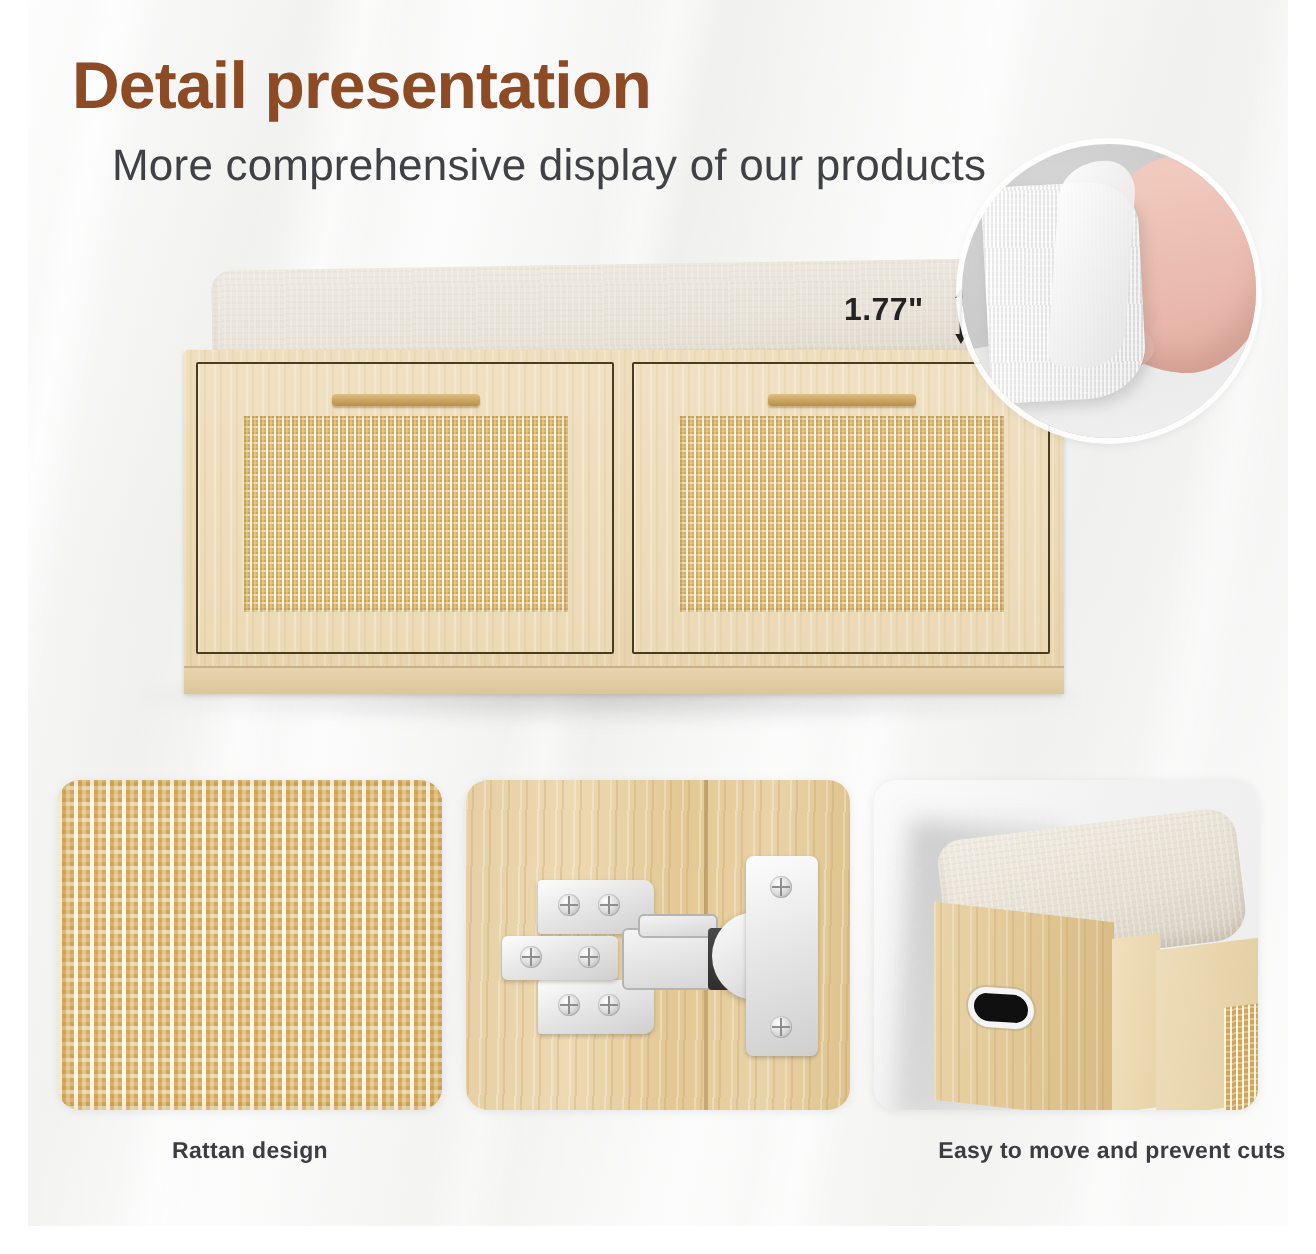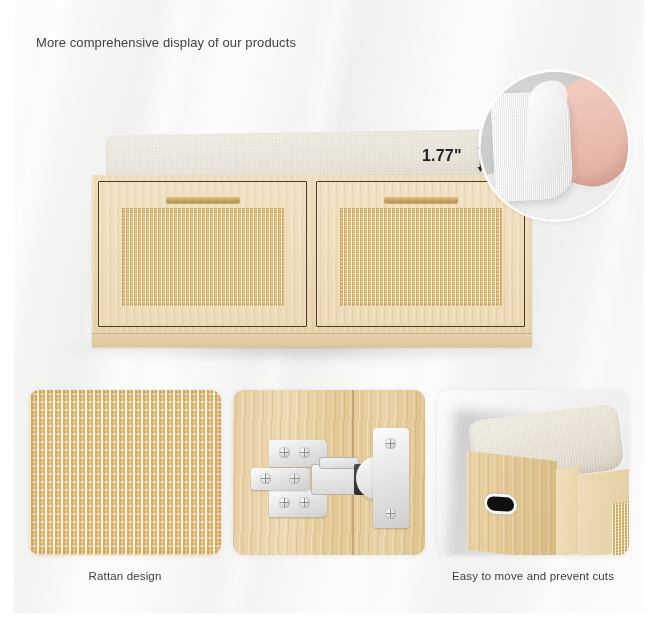--- a/index.html
+++ b/index.html
@@ -64,24 +64,25 @@
   #title {
     font-size: 33px;
     font-weight: bold;
     color: #8c4a25;
     letter-spacing: -0.4px;
     line-height: 1.05;
     white-space: nowrap;
   }
   #subtitle {
     margin-top: 9px;
-    font-size: 13px;
+    font-size: 22px;
     color: #3f4144;
     letter-spacing: 0.1px;
     white-space: nowrap;
+    margin-left: 20px;
   }
 
   
   #hero {
     position: absolute;
     left: 14px;
     top: 118px;
     width: 630px;
     height: 262px;
     z-index: 3;
@@ -517,43 +518,45 @@
   }
 
   
   #captions {
     position: absolute;
     left: 14px;
     top: 570px;
     width: 630px;
     height: 20px;
     z-index: 5;
+    font-weight: bold;
   }
   .caption {
     position: absolute;
     top: 0;
     width: 192px;
     text-align: center;
     font-size: 11.5px;
     color: #3b3d40;
     letter-spacing: 0.15px;
     white-space: nowrap;
   }
   .caption.c1 { left: 15px; }
   .caption.c2 { left: 219px; }
-  .caption.c3 { left: 423px; }
+  .caption.c3 { left: 446px; }
 </style>
 </head>
 <body>
 
 <div id="page">
 
   <div id="panel"></div>
 
   <div id="header">
+    <div id="title">Detail presentation</div>
     <div id="subtitle">More comprehensive display of our products</div>
   </div>
 
   <div id="hero">
 
     <div class="bench-shadow"></div>
 
     <div class="bench">
 
       <div class="cushion"></div>

